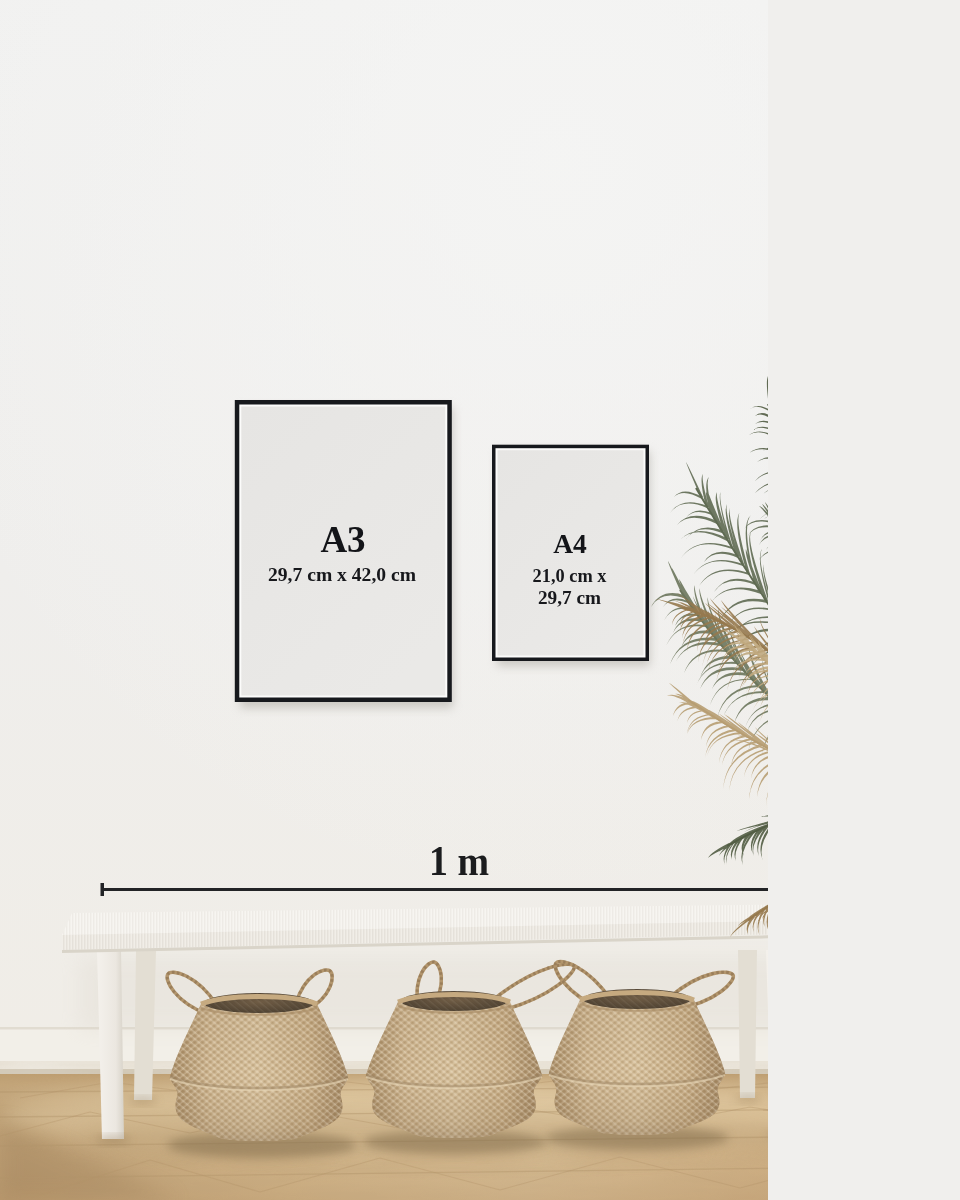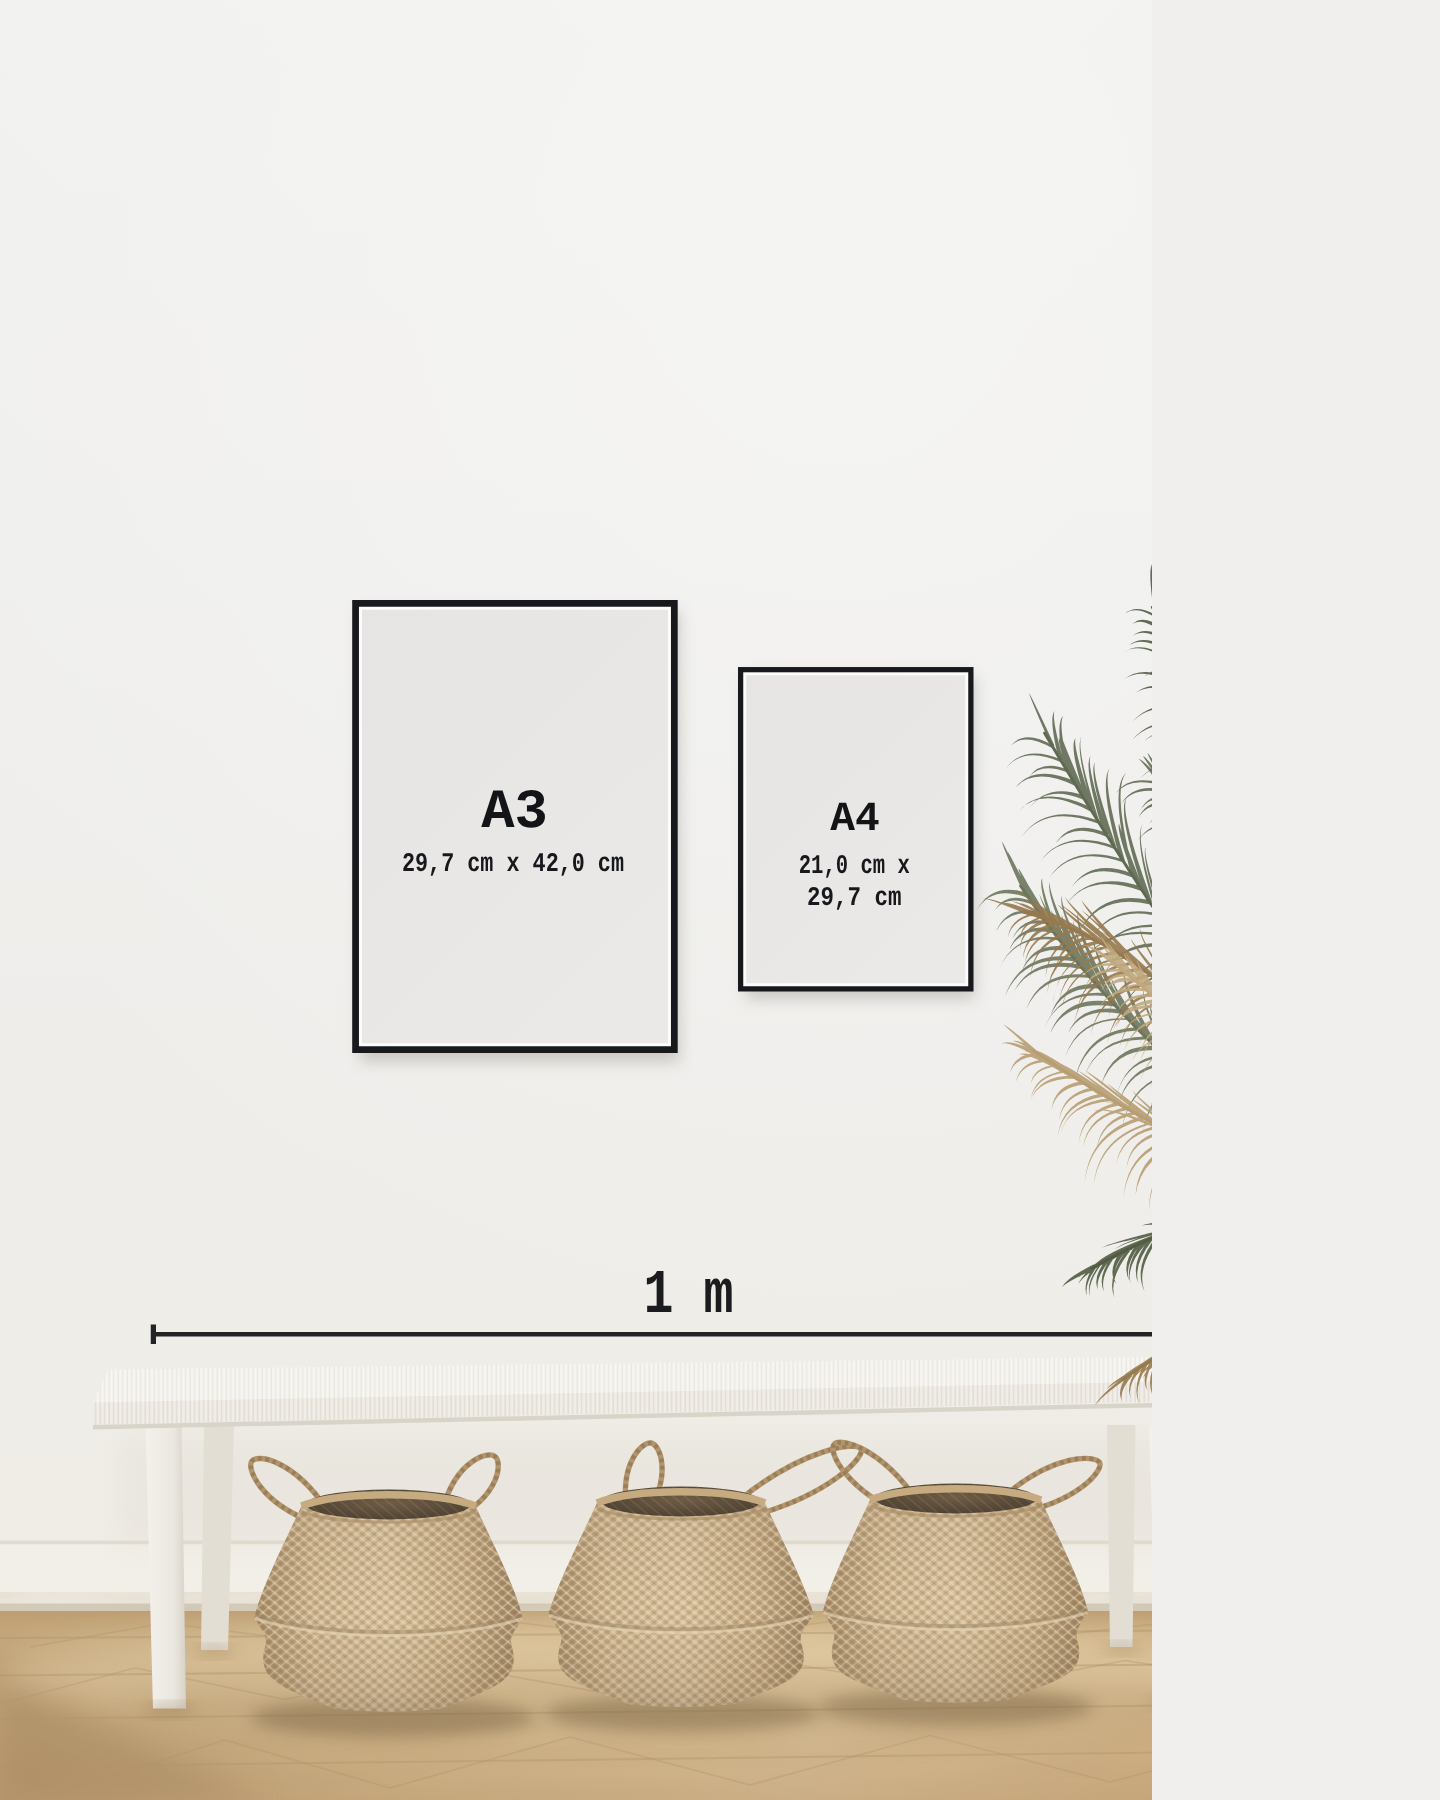--- a/index.html
+++ b/index.html
@@ -1,16 +1,16 @@
 <!DOCTYPE html>
 <html><head><meta charset="utf-8">
 <style>
 html,body{margin:0;padding:0;background:#f0efed;}
 #scene{position:relative;width:768px;height:1200px;overflow:hidden;
-  font-family:Liberation Mono, monospace;}
+  font-family:Liberation Serif, serif;}
 svg{display:block}
 </style></head>
 <body>
 <div id="scene">
 <svg width="960" height="1200" viewBox="0 0 960 1200">
 <defs>
   <linearGradient id="wallg" x1="0" y1="0" x2="0" y2="1">
     <stop offset="0" stop-color="#f1f1f0"></stop>
     <stop offset="0.55" stop-color="#efeeec"></stop>
     <stop offset="1" stop-color="#f0ede7"></stop>

